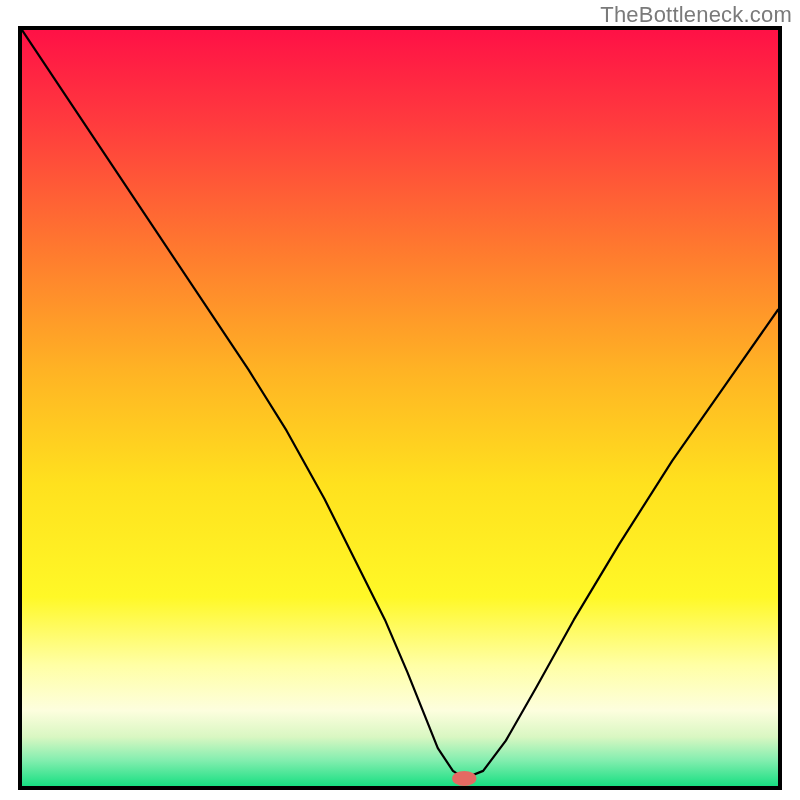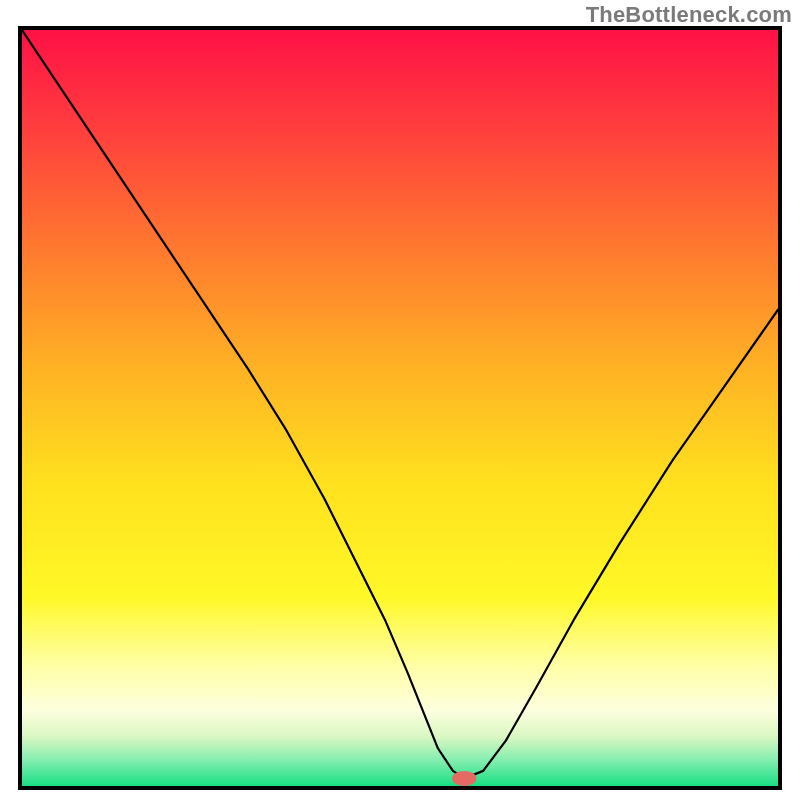--- a/index.html
+++ b/index.html
@@ -15,21 +15,21 @@
     position: relative;
     width: 800px;
     height: 800px;
   }
   .watermark {
     position: absolute;
     top: 2px;
     right: 8px;
     color: #7a7a7a;
     font-size: 22px;
-    font-weight: 700;
+    font-weight: 400;
     letter-spacing: 0.2px;
     z-index: 10;
   }
   .plot-frame {
     position: absolute;
     left: 18px;
     top: 26px;
     width: 764px;
     height: 764px;
     border: 4px solid #000;

